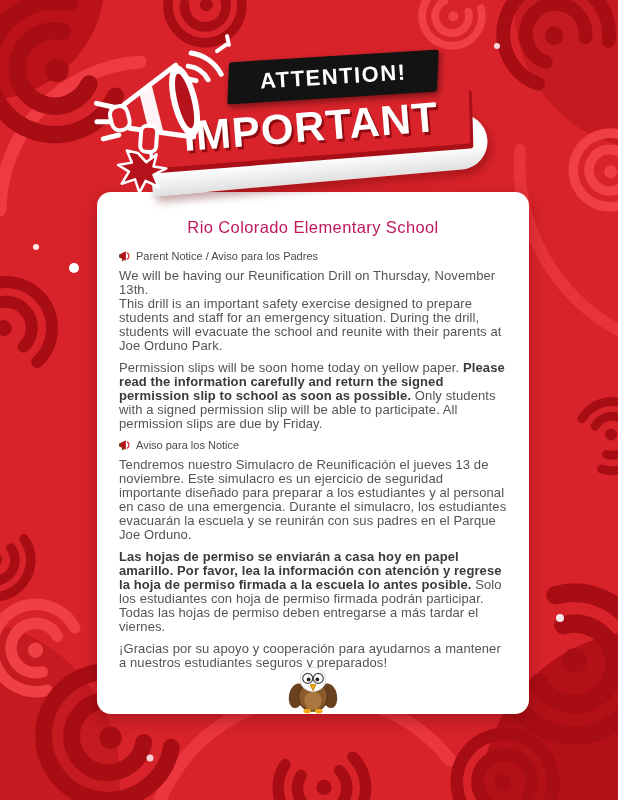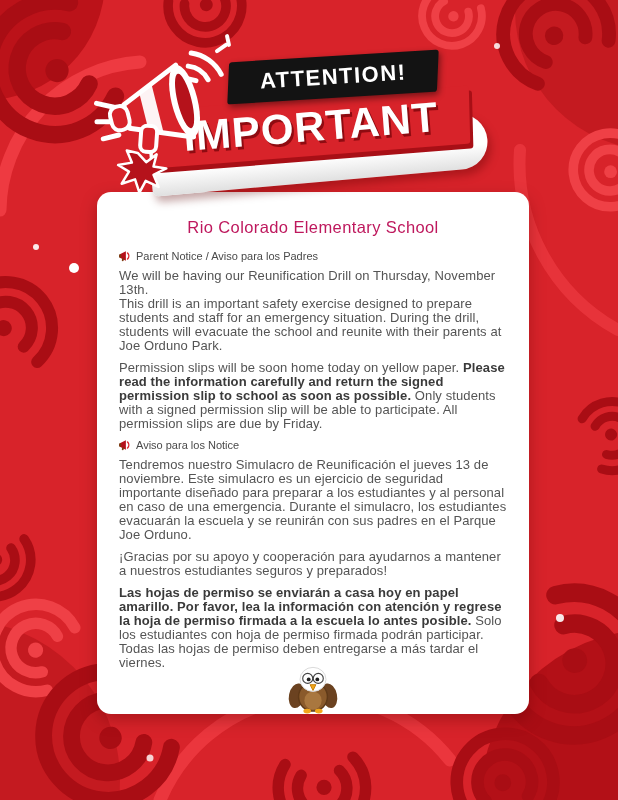--- a/index.html
+++ b/index.html
@@ -172,23 +172,23 @@
       <polygon points="1,5 8,1.5 8,12.5 1,9" fill="#b5121b"></polygon>
       <rect x="0" y="5" width="2.5" height="4" rx="1" fill="#7a3b10"></rect>
       <path d="M10 3.5 A5 5 0 0 1 10 10.5" fill="none" stroke="#d8232a" stroke-width="1.6" stroke-linecap="round"></path>
       <rect x="3.5" y="9.5" width="2.2" height="3.5" rx="1" fill="#7a3b10" transform="rotate(15 4.5 11)"></rect>
     </svg>
     <span>Aviso para los Notice</span>
   </div>
 
   <p class="para">Tendremos nuestro Simulacro de Reunificación el jueves 13 de noviembre. Este simulacro es un ejercicio de seguridad importante diseñado para preparar a los estudiantes y al personal en caso de una emergencia. Durante el simulacro, los estudiantes evacuarán la escuela y se reunirán con sus padres en el Parque Joe Orduno.</p>
 
+  <p class="para"><b>Las hojas de permiso se enviarán a casa hoy en papel amarillo. Por favor, lea la información con atención y regrese la hoja de permiso firmada a la escuela lo antes posible.</b><span> Solo los estudiantes con hoja de permiso firmada podrán participar. Todas las hojas de permiso deben entregarse a más tardar el viernes.</span></p>
+
   <p class="para">¡Gracias por su apoyo y cooperación para ayudarnos a mantener a nuestros estudiantes seguros y preparados!</p>
-
-  <p class="para"><b>Las hojas de permiso se enviarán a casa hoy en papel amarillo. Por favor, lea la información con atención y regrese la hoja de permiso firmada a la escuela lo antes posible.</b><span> Solo los estudiantes con hoja de permiso firmada podrán participar. Todas las hojas de permiso deben entregarse a más tardar el viernes.</span></p>
 
   <svg class="eagle" width="64" height="50" viewBox="0 0 64 52" aria-hidden="true">
     <ellipse cx="15" cy="33" rx="8" ry="13" fill="#6b4220" transform="rotate(12 15 33)"></ellipse>
     <ellipse cx="49" cy="33" rx="8" ry="13" fill="#6b4220" transform="rotate(-12 49 33)"></ellipse>
     <ellipse cx="32" cy="34" rx="15" ry="15" fill="#8a5a2b" stroke="#5f3a18" stroke-width="1.5"></ellipse>
     <ellipse cx="32" cy="38" rx="9" ry="9.5" fill="#a9773f"></ellipse>
     <ellipse cx="32" cy="16" rx="13.5" ry="12.5" fill="#ffffff" stroke="#d8d8d8" stroke-width="1"></ellipse>
     <circle cx="26.5" cy="15" r="5.2" fill="#ffffff" stroke="#444444" stroke-width="1.2"></circle>
     <circle cx="37.5" cy="15" r="5.2" fill="#ffffff" stroke="#444444" stroke-width="1.2"></circle>
     <circle cx="27.5" cy="16" r="2" fill="#222222"></circle>

